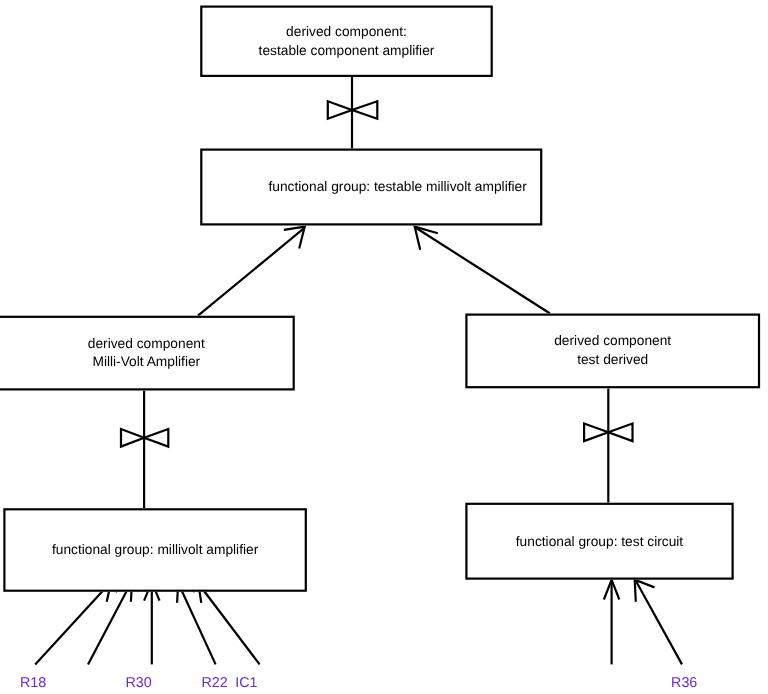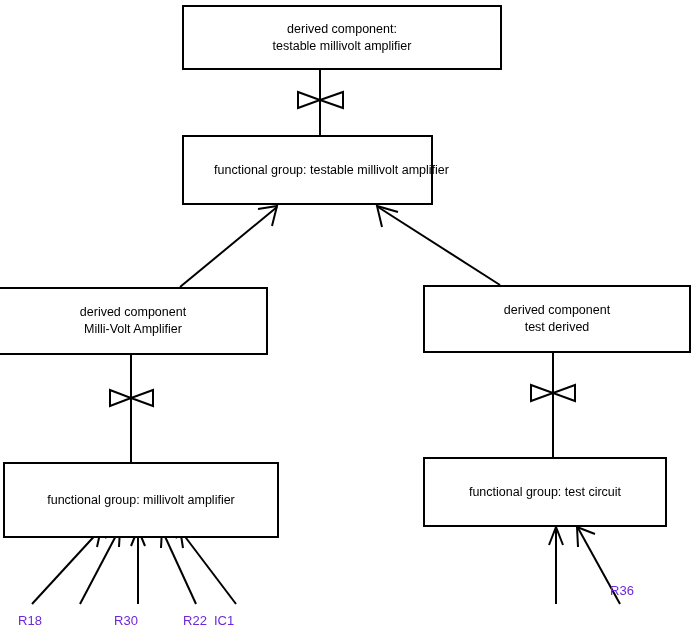--- a/index.html
+++ b/index.html
@@ -118,26 +118,26 @@
       <polyline points="549,545 556,527 563,545" fill="none" stroke="#000" stroke-width="2"></polyline>
     </g>
 
     <g>
       <line x1="620" y1="604" x2="578" y2="528" stroke="#000" stroke-width="2"></line>
       <polyline points="578,547 577,527 595,534" fill="none" stroke="#000" stroke-width="2"></polyline>
     </g>
 
   </svg>
 
-  <div class="node-box" style="left:182px; top:5px; width:320px; height:65px;align-items:center;">
+  <div class="node-box" style="left:182px; top:5px; width:266px; height:65px;align-items:center;">
     <div class="node-line">derived component:</div>
-    <div class="node-line">testable millivolt amplifier</div>
+    <div class="node-line">testable component amplifier</div>
   </div>
 
-  <div class="node-box" style="left:182px; top:135px; width:251px; height:70px;padding-left:48px;">
+  <div class="node-box" style="left:182px; top:135px; width:311px; height:70px;padding-left:48px;">
     <div class="node-line">functional group: testable millivolt amplifier</div>
   </div>
 
   <div class="node-box" style="left:-2px; top:287px; width:270px; height:68px;">
     <div class="node-line">derived component</div>
     <div class="node-line">Milli-Volt Amplifier</div>
   </div>
 
   <div class="node-box" style="left:423px; top:285px; width:268px; height:68px;">
     <div class="node-line">derived component</div>
@@ -151,15 +151,15 @@
   <div class="node-box" style="left:423px; top:457px; width:244px; height:70px;">
     <div class="node-line">functional group: test circuit</div>
   </div>
 
   <div class="leaf-label" style="left:30px; top:613px;">R18</div>
   <div class="leaf-label" style="left:78px; top:613px;margin-left:48px;">R30</div>
   <div class="leaf-label" style="left:133px; top:644px;text-decoration:underline;">R26</div>
   <div class="leaf-label" style="left:195px; top:613px;">R22</div>
   <div class="leaf-label" style="left:224px; top:613px;">IC1</div>
   <div class="leaf-label" style="left:552px; top:640px;">TR1</div>
-  <div class="leaf-label" style="left:622px; top:583px;">R36</div>
+  <div class="leaf-label" style="left:622px; top:613px;">R36</div>
 
 </div>
 
 </body></html>

